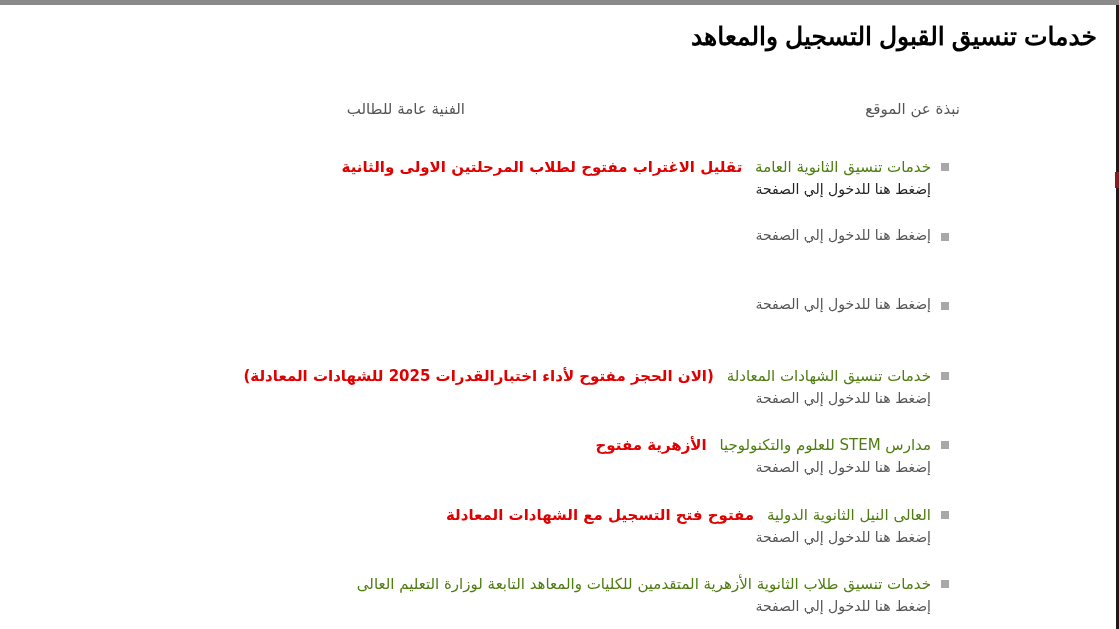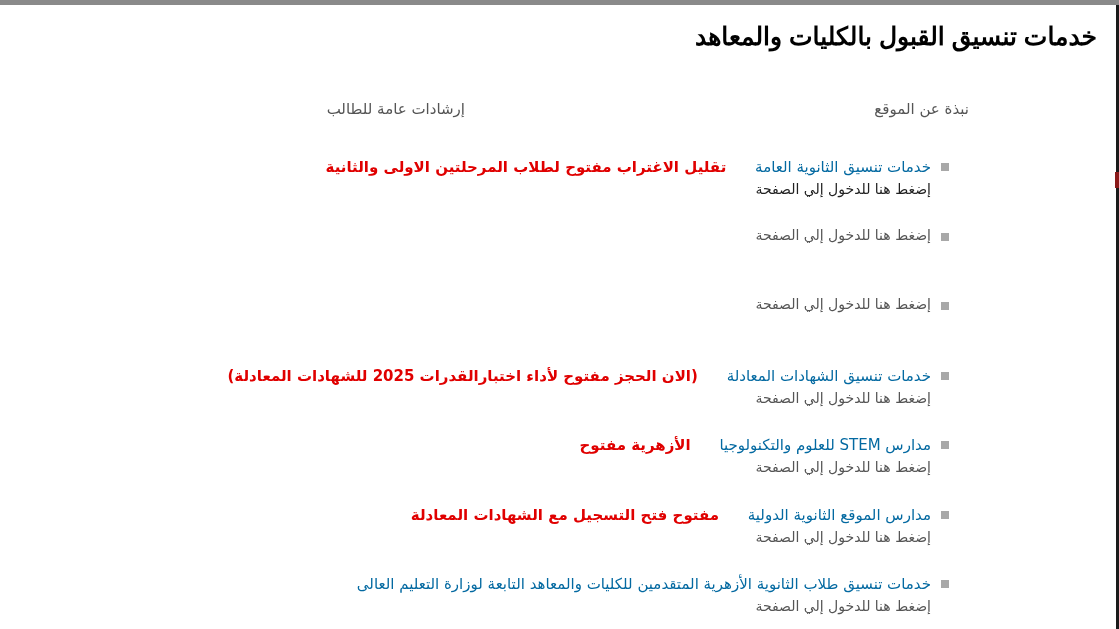--- a/index.html
+++ b/index.html
@@ -52,21 +52,21 @@
     .nav {
       position: absolute;
       top: 100px;
       direction: rtl;
       font-family: "DejaVu Sans", sans-serif;
       font-size: 15px;
       color: #555;
       white-space: nowrap;
       cursor: pointer;
     }
-    .nav-about { right: 150px; margin-left: 12px; }
+    .nav-about { right: 159px; margin-left: 12px; }
     .nav-guide { right: 654px; }
 
     .services {
       position: absolute;
       top: 155px;
       right: 170px;
       width: 900px;
       direction: rtl;
       margin: 0;
       padding: 0;
@@ -86,51 +86,51 @@
       background: #a8a8a8;
     }
     .service-line {
       white-space: nowrap;
       font-family: "DejaVu Sans", sans-serif;
       font-size: 15px;
       line-height: 24px;
       height: 24px;
     }
     .service-title {
-      color: #0369a1;
+      color: #4d7c0f;
       font-weight: normal;
       cursor: pointer;
     }
     .service-note {
       color: #e00000;
       font-weight: bold;
-      margin-right: 24px;
+      margin-right: 8px;
     }
     .service-link {
       display: block;
       font-family: "DejaVu Sans", sans-serif;
       font-size: 14px;
       line-height: 20px;
       color: #555;
       cursor: pointer;
       white-space: nowrap;
     }
     .service-link.first { color: #222; }
   </style>
 </head>
 <body>
 
 <div class="topbar"></div>
 <div class="right-edge"></div>
 <div class="right-edge-mark"></div>
 
-<h1 class="page-title">خدمات تنسيق القبول بالكليات والمعاهد</h1>
+<h1 class="page-title">خدمات تنسيق القبول التسجيل والمعاهد</h1>
 
 <a class="nav nav-about">نبذة عن الموقع</a>
-<a class="nav nav-guide">إرشادات عامة للطالب</a>
+<a class="nav nav-guide">الفنية عامة للطالب</a>
 
 <ul class="services">
   <li class="service-item">
     <span class="bullet"></span>
     <div class="service-line">
       <span class="service-title">خدمات تنسيق الثانوية العامة</span>
       <span class="service-note">تقليل الاغتراب مفتوح لطلاب المرحلتين الاولى والثانية</span>
     </div>
     <a class="service-link first">إضغط هنا للدخول إلي الصفحة</a>
   </li>
@@ -154,21 +154,21 @@
     <span class="bullet"></span>
     <div class="service-line">
       <span class="service-title">مدارس STEM للعلوم والتكنولوجيا</span>
       <span class="service-note">الأزهرية مفتوح</span>
     </div>
     <a class="service-link">إضغط هنا للدخول إلي الصفحة</a>
   </li>
   <li class="service-item">
     <span class="bullet"></span>
     <div class="service-line">
-      <span class="service-title">مدارس الموقع الثانوية الدولية</span>
+      <span class="service-title">العالى النيل الثانوية الدولية</span>
       <span class="service-note">مفتوح فتح التسجيل مع الشهادات المعادلة</span>
     </div>
     <a class="service-link">إضغط هنا للدخول إلي الصفحة</a>
   </li>
   <li class="service-item">
     <span class="bullet"></span>
     <div class="service-line">
       <span class="service-title">خدمات تنسيق طلاب الثانوية الأزهرية المتقدمين للكليات والمعاهد التابعة لوزارة التعليم العالى</span>
       <span class="service-note"></span>
     </div>

